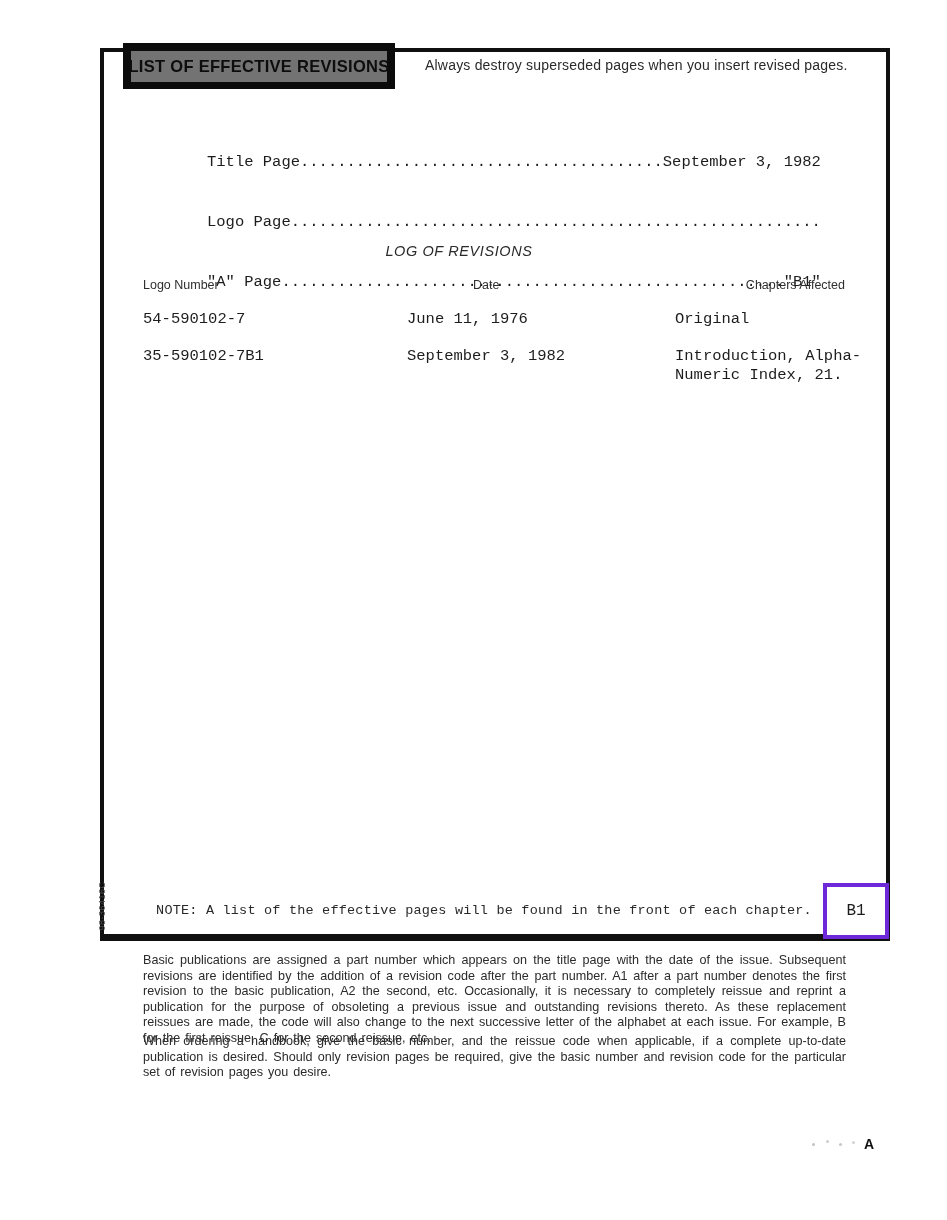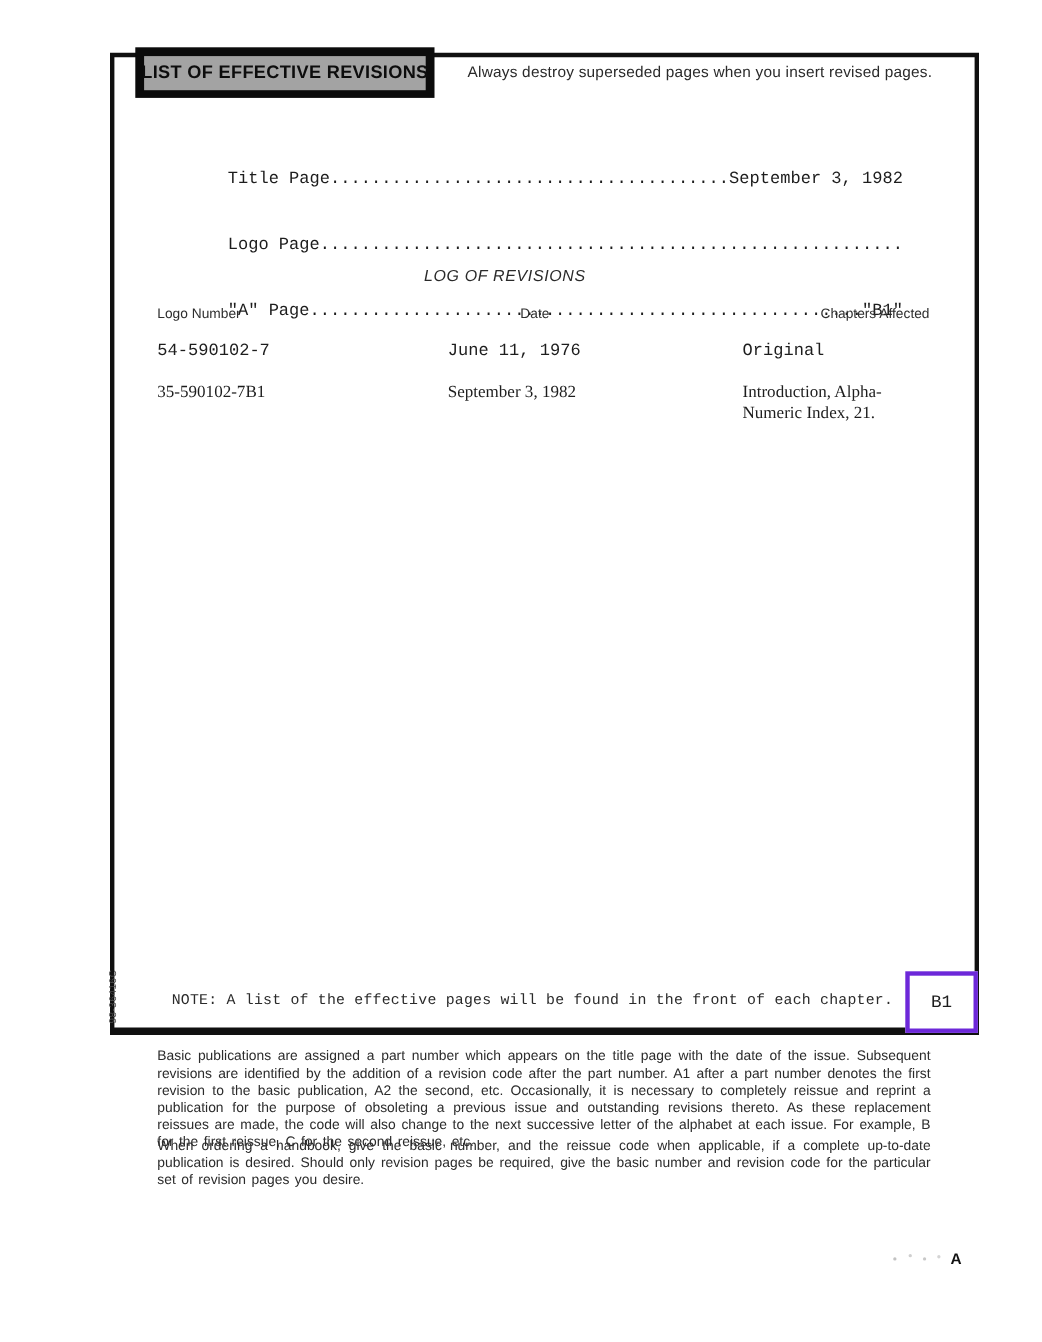--- a/index.html
+++ b/index.html
@@ -14,21 +14,21 @@
     border-top:4px solid #101010; border-left:4px solid #101010;
     border-right:4px solid #101010; border-bottom:7px solid #101010;
     background:#fff;
   }
   
   .header-box {
     position:absolute; left:123px; top:43px; width:272px; height:46px;
     background:#0b0b0b; display:flex; align-items:center; justify-content:center;
   }
   .header-box-inner {
-    background:#a3a3a3; width:calc(100% - 16px); height:calc(100% - 15px);
+    background:#737373; width:calc(100% - 16px); height:calc(100% - 15px);
     display:flex; align-items:center; justify-content:center;
   }
   .header-box-inner span {
     font-weight:bold; font-size:16.5px; letter-spacing:.3px; color:#0d0d0d;
     font-family:"Liberation Sans", sans-serif; white-space:nowrap;
   }
   .header-instruction {
     position:absolute; left:425px; top:57px; font-size:14px; color:#2a2a2a;
     letter-spacing:.2px; white-space:nowrap;
   }
@@ -41,21 +41,21 @@
   .log-title {
     position:absolute; left:104px; top:243px; width:710px; text-align:center;
     font-style:italic; font-size:14.5px; letter-spacing:.6px; color:#2a2a2a;
   }
   .log-headers { position:absolute; left:143px; top:278px; width:702px; height:14px; font-size:12.5px; color:#2e2e2e; }
   .log-headers .h-part { position:absolute; left:0; }
   .log-headers .h-date { position:absolute; left:330px; }
   .log-headers .h-chap { position:absolute; right:0; }
   .log-rows { position:absolute; left:143px; top:310px; width:702px; font-size:15.5px; line-height:19px; }
   .log-row { position:relative; height:19px; margin-bottom:18px; }
-  .log-row.tall { height:38px;font-family:Liberation Serif, serif; }
+  .log-row.tall { height:38px; }
   .cell-part { position:absolute; left:0; white-space:nowrap; }
   .cell-date { position:absolute; left:264px; white-space:nowrap; }
   .cell-chap { position:absolute; left:532px; white-space:pre; }
   .note-line {
     position:absolute; left:104px; top:903px; width:760px; text-align:center;
     font-size:13.5px; color:#2a2a2a; letter-spacing:.2px;font-family:Liberation Mono, monospace;
   }
   .code-box {
     position:absolute; left:823px; top:883px; width:66px; height:56px;
     border:4px solid #6d28d9; background:#fff; display:flex;

